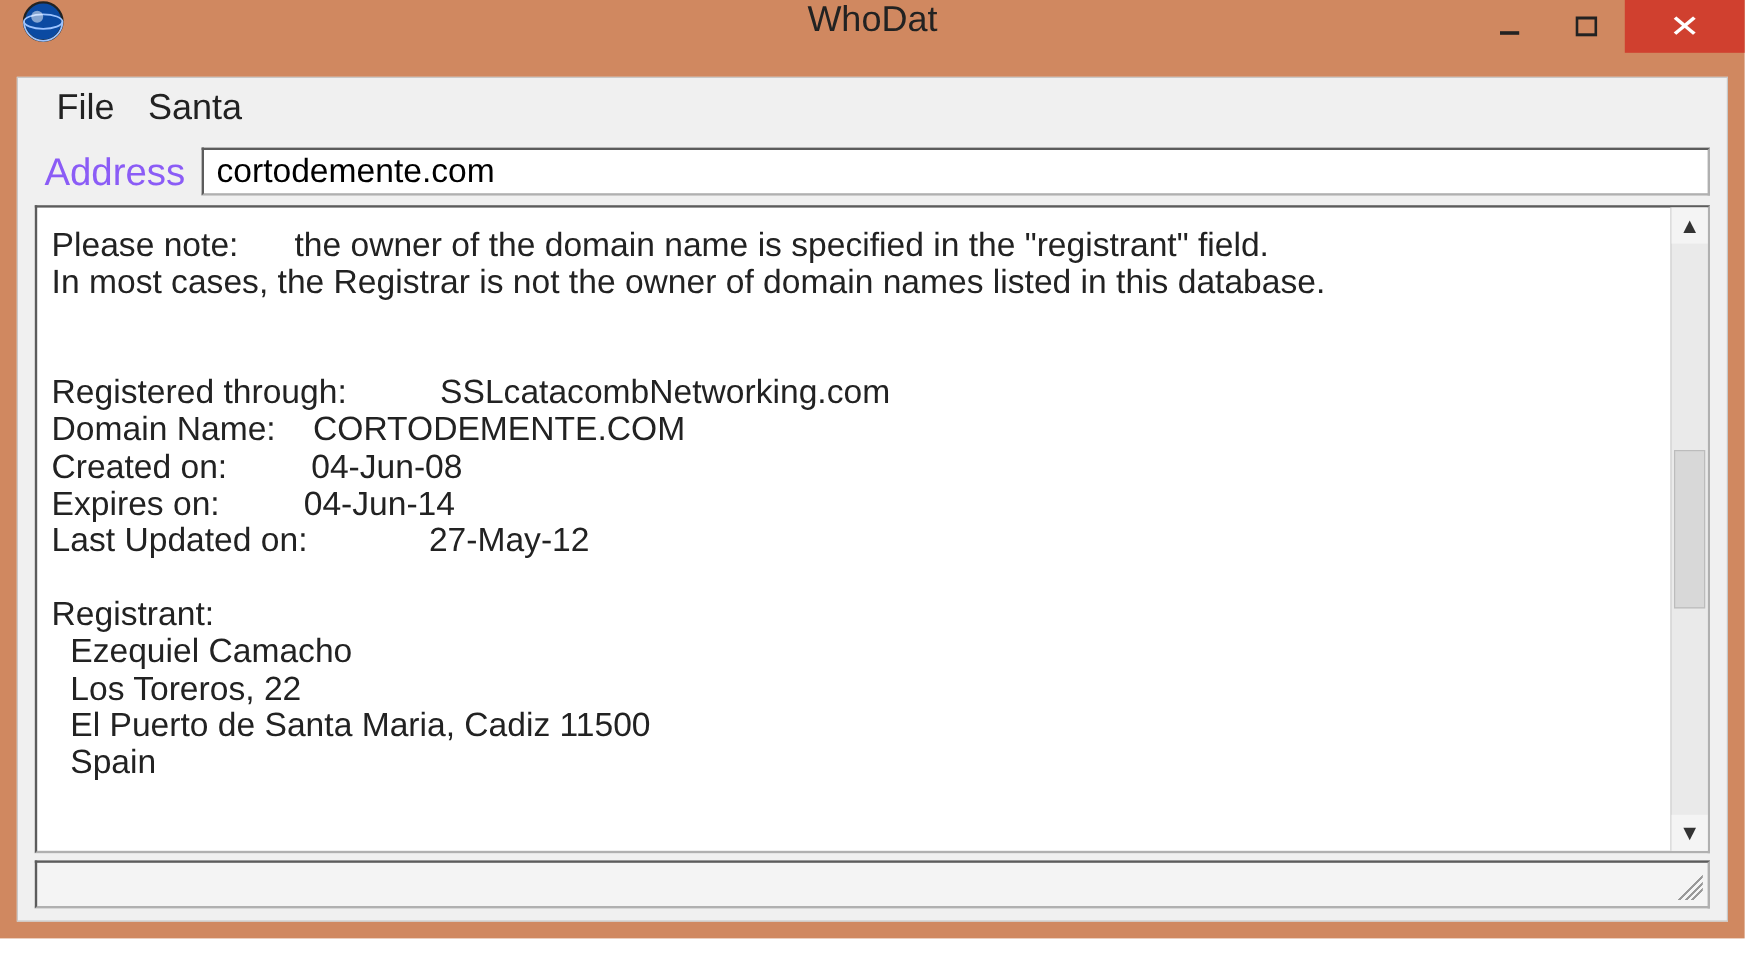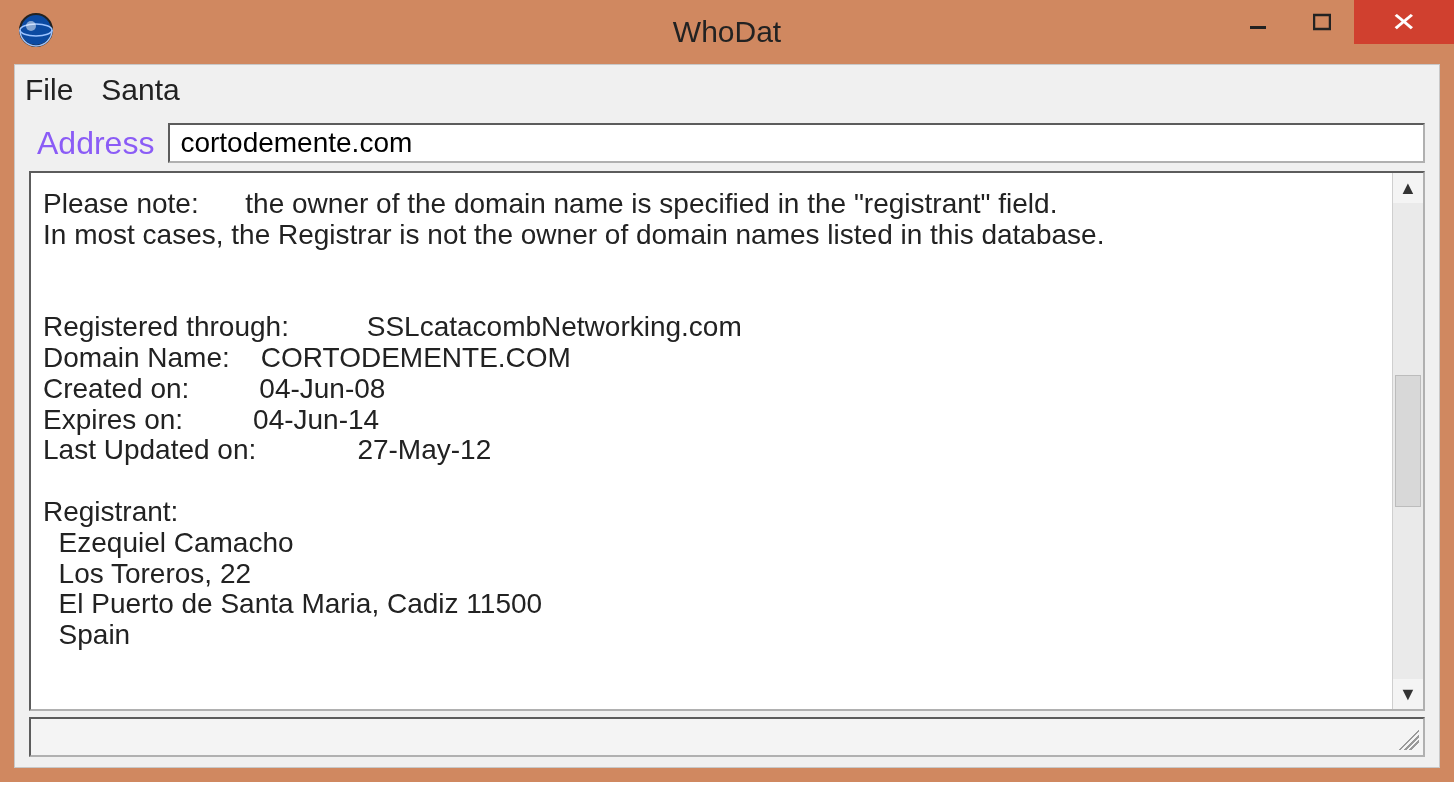--- a/index.html
+++ b/index.html
@@ -16,21 +16,20 @@
     height: 782px;
     display: flex;
     flex-direction: column;
     background: #d08860;
     box-sizing: border-box;
   }
   
   .titlebar {
     height: 64px;
     display: flex;
-    align-items: center;
     position: relative;
     border-radius: 26px;
   }
   .titlebar .app-icon {
     margin-left: 18px;
   }
   .titlebar .title {
     position: absolute;
     left: 0; right: 0;
     text-align: center;
@@ -67,21 +66,21 @@
     margin: 0 14px 14px 14px;
     background: #f0f0f0;
     border: 1px solid #c8c8c8;
     display: flex;
     flex-direction: column;
     min-height: 0;
   }
   .menubar {
     display: flex;
     gap: 28px;
-    padding: 8px 18px 10px 10px;
+    padding: 8px 18px 10px 32px;
     font-size: 30px;
     color: #222;
   }
   .menubar .menu-item { cursor: default; }
   
   .address-row {
     display: flex;
     align-items: center;
     padding: 6px 14px 8px 22px;
     gap: 14px;

